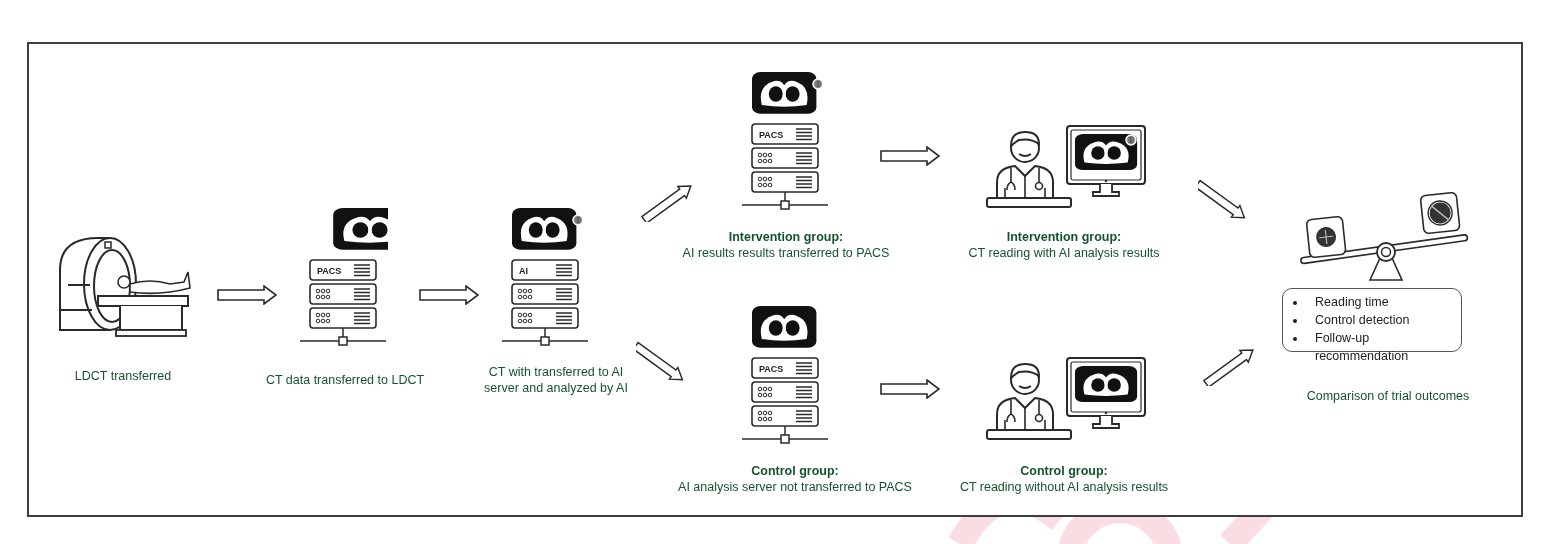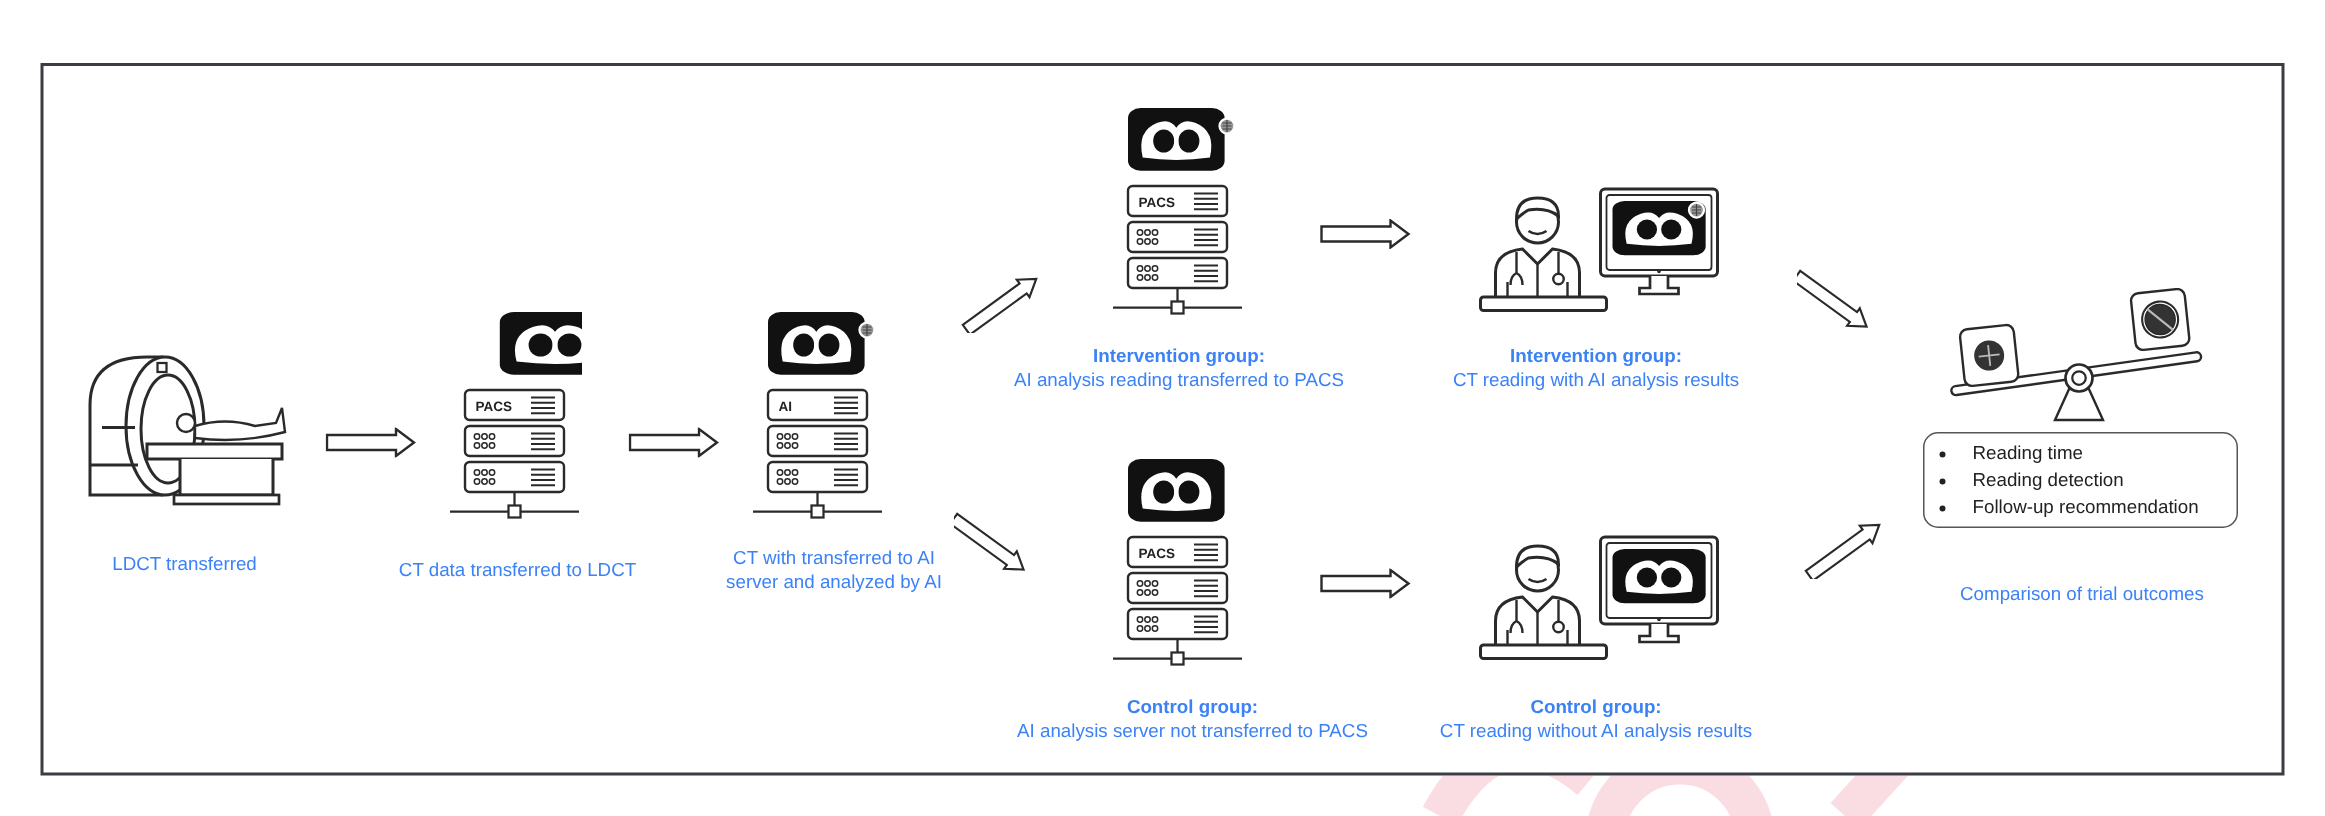--- a/index.html
+++ b/index.html
@@ -1,23 +1,23 @@
 <!DOCTYPE html>
 <html><head>
 <meta charset="utf-8">
 <style>
   html, body { margin:0; padding:0; background:#ffffff; }
   body { width:1550px; height:544px; position:relative; overflow:hidden; font-family:"Liberation Sans", sans-serif; color:#1e1e1e; }
   .frame { position:absolute; left:27px; top:42px; width:1496px; height:475px; border:2px solid #3c3c44; box-sizing:border-box; background:#fff; }
   .watermark { position:absolute; left:0; top:0; width:1550px; height:544px; pointer-events:none; }
-  .lbl { position:absolute; text-align:center; font-size:12.5px; line-height:16px; color:#3b82f6; white-space:nowrap; transform:translateX(-50%); }
+  .lbl { position:absolute; text-align:center; font-size:12.5px; line-height:16px; color:#14532d; white-space:nowrap; transform:translateX(-50%); }
   .lbl b { font-weight:bold; display:block; }
   .icon { position:absolute; }
   svg text { font-family:"Liberation Sans", sans-serif; }
-  .outcomes { position:absolute; left:1282px; top:288px; width:210px; height:64px; border:1.5px solid #555; border-radius:10px; box-sizing:border-box; padding:4px 0 0 10px; }
+  .outcomes { position:absolute; left:1282px; top:288px; width:180px; height:64px; border:1.5px solid #555; border-radius:10px; box-sizing:border-box; padding:4px 0 0 10px; }
   .outcomes ul { margin:0; padding:0 0 0 14px; font-size:12.5px; line-height:18px; color:#222; }
   .outcomes li { list-style:disc; padding-left:8px; }
 </style>
 </head>
 <body>
 
 <svg class="watermark" viewBox="0 0 1550 544">
   <path d="M960 544 Q1000 470 1060 520" stroke="#f9dde2" stroke-width="26" fill="none"></path>
   <path d="M1230 544 L1290 478" stroke="#f9dde2" stroke-width="26" fill="none"></path>
   <circle cx="1120" cy="560" r="50" stroke="#f9dde2" stroke-width="26" fill="none"></circle>
@@ -160,21 +160,21 @@
     </g>
   <g transform="translate(12 100)">
       <use href="#server-unit"></use>
       <use href="#server-dots"></use>
     </g>
   <path d="M45 120 V130 M2 133 H88" stroke="#2a2a2a" stroke-width="1.5"></path>
   <rect x="41" y="129" width="8" height="8" fill="#fff" stroke="#2a2a2a" stroke-width="1.5"></rect>
 </svg>
 <div class="lbl" style="left:786px;top:229px">
   <b>Intervention group:</b>
-  <span>AI analysis reading transferred to PACS</span>
+  <span>AI results results transferred to PACS</span>
 </div>
 
 <svg class="icon" style="left:740px;top:306px" width="90" height="140" viewBox="0 0 90 140">
   <use href="#lungs" transform="translate(12 0) scale(1.4 1.1)"></use>
   <g transform="translate(12 52)">
     <use href="#server-unit"></use>
     <text x="7" y="14" font-size="9" font-weight="bold" fill="#222">PACS</text>
   </g>
   <g transform="translate(12 76)">
       <use href="#server-unit"></use>
@@ -247,17 +247,17 @@
     <rect x="122" y="2" width="36" height="38" rx="5" fill="#fff" stroke="#2a2a2a" stroke-width="1.6"></rect>
     <circle cx="140" cy="21" r="10" fill="#333" stroke="#2a2a2a" stroke-width="1"></circle>
     <circle cx="140" cy="21" r="12" fill="none" stroke="#2a2a2a" stroke-width="1.4"></circle>
     <path d="M132 13 L148 29" stroke="#bbb" stroke-width="1.4"></path>
   </g>
 </svg>
 
 <div class="outcomes">
   <ul>
     <li>Reading time</li>
-    <li>Reading detection</li>
+    <li>Control detection</li>
     <li>Follow-up recommendation</li>
   </ul>
 </div>
 <div class="lbl" style="left:1388px;top:388px">Comparison of trial outcomes</div>
 
 </body></html>

